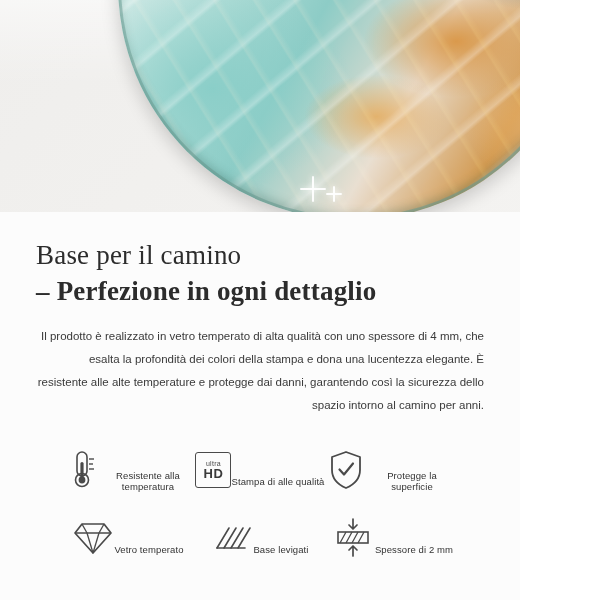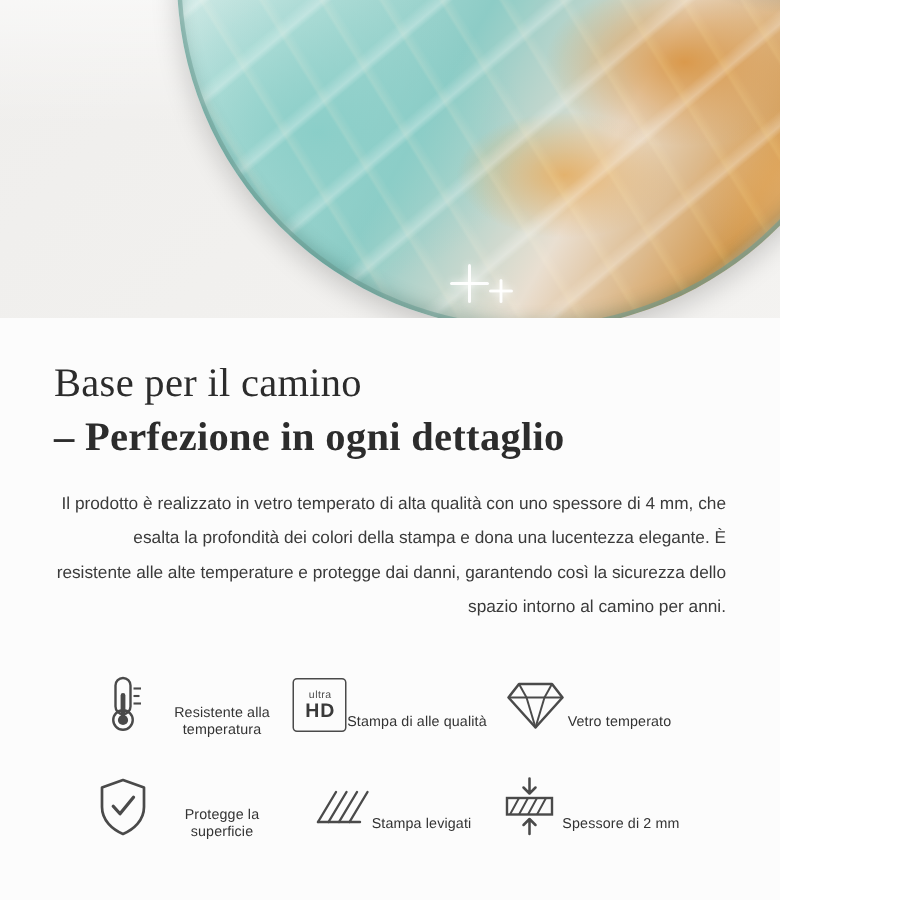--- a/index.html
+++ b/index.html
@@ -244,53 +244,53 @@
           <div class="hd-box">
             <span class="ultra">ultra</span>
             <span class="hd">HD</span>
           </div>
         </div>
         <div class="feature-label">Stampa di alle qualità</div>
       </div>
 
       <div class="feature">
         <div class="feature-icon">
+          <svg width="40" height="44" viewBox="0 0 40 44">
+            <path d="M20 4 L34 9 V22 C34 31 27 37 20 40 C13 37 6 31 6 22 V9 Z" fill="none" stroke="#4a4a4a" stroke-width="1.8" stroke-linejoin="round"></path>
+            <path d="M13.5 21.5 L18 26.5 L27 15.5" fill="none" stroke="#4a4a4a" stroke-width="2.2" stroke-linecap="round" stroke-linejoin="round"></path>
+          </svg>
+        </div>
+        <div class="feature-label">Protegge la superficie</div>
+      </div>
+
+      <div class="feature">
+        <div class="feature-icon">
           <svg width="42" height="40" viewBox="0 0 42 40">
             <path d="M10 6 H32 L39 15 L21 35 L3 15 Z" fill="none" stroke="#4a4a4a" stroke-width="1.7" stroke-linejoin="round"></path>
             <line x1="3" y1="15" x2="39" y2="15" stroke="#4a4a4a" stroke-width="1.3"></line>
             <line x1="10" y1="6" x2="15" y2="15" stroke="#4a4a4a" stroke-width="1.3"></line>
             <line x1="32" y1="6" x2="27" y2="15" stroke="#4a4a4a" stroke-width="1.3"></line>
             <line x1="15" y1="15" x2="21" y2="35" stroke="#4a4a4a" stroke-width="1.3"></line>
             <line x1="27" y1="15" x2="21" y2="35" stroke="#4a4a4a" stroke-width="1.3"></line>
           </svg>
         </div>
         <div class="feature-label">Vetro temperato</div>
       </div>
 
       <div class="feature">
         <div class="feature-icon">
-          <svg width="40" height="44" viewBox="0 0 40 44">
-            <path d="M20 4 L34 9 V22 C34 31 27 37 20 40 C13 37 6 31 6 22 V9 Z" fill="none" stroke="#4a4a4a" stroke-width="1.8" stroke-linejoin="round"></path>
-            <path d="M13.5 21.5 L18 26.5 L27 15.5" fill="none" stroke="#4a4a4a" stroke-width="2.2" stroke-linecap="round" stroke-linejoin="round"></path>
-          </svg>
-        </div>
-        <div class="feature-label">Protegge la superficie</div>
-      </div>
-
-      <div class="feature">
-        <div class="feature-icon">
           <svg width="42" height="40" viewBox="0 0 42 40">
             <path d="M6 30 L18 10" stroke="#4a4a4a" stroke-width="1.6" stroke-linecap="round"></path>
             <path d="M13 30 L25 10" stroke="#4a4a4a" stroke-width="1.6" stroke-linecap="round"></path>
             <path d="M20 30 L32 10" stroke="#4a4a4a" stroke-width="1.6" stroke-linecap="round"></path>
             <path d="M27 30 L39 10" stroke="#4a4a4a" stroke-width="1.6" stroke-linecap="round"></path>
             <path d="M6 30 H34" stroke="#4a4a4a" stroke-width="1.6" stroke-linecap="round"></path>
           </svg>
         </div>
-        <div class="feature-label">Stampa levigati</div>
+        <div class="feature-label">Base levigati</div>
       </div>
 
       <div class="feature">
         <div class="feature-icon">
           <svg width="44" height="44" viewBox="0 0 44 44">
             <path d="M22 3 V12 M18 9 L22 13 L26 9" fill="none" stroke="#4a4a4a" stroke-width="1.7" stroke-linecap="round" stroke-linejoin="round"></path>
             <rect x="7" y="16" width="30" height="11" fill="none" stroke="#4a4a4a" stroke-width="1.6"></rect>
             <path d="M9 27 L15 16 M15 27 L21 16 M21 27 L27 16 M27 27 L33 16" stroke="#4a4a4a" stroke-width="1.3"></path>
             <path d="M22 40 V31 M18 34 L22 30 L26 34" fill="none" stroke="#4a4a4a" stroke-width="1.7" stroke-linecap="round" stroke-linejoin="round"></path>
           </svg>

